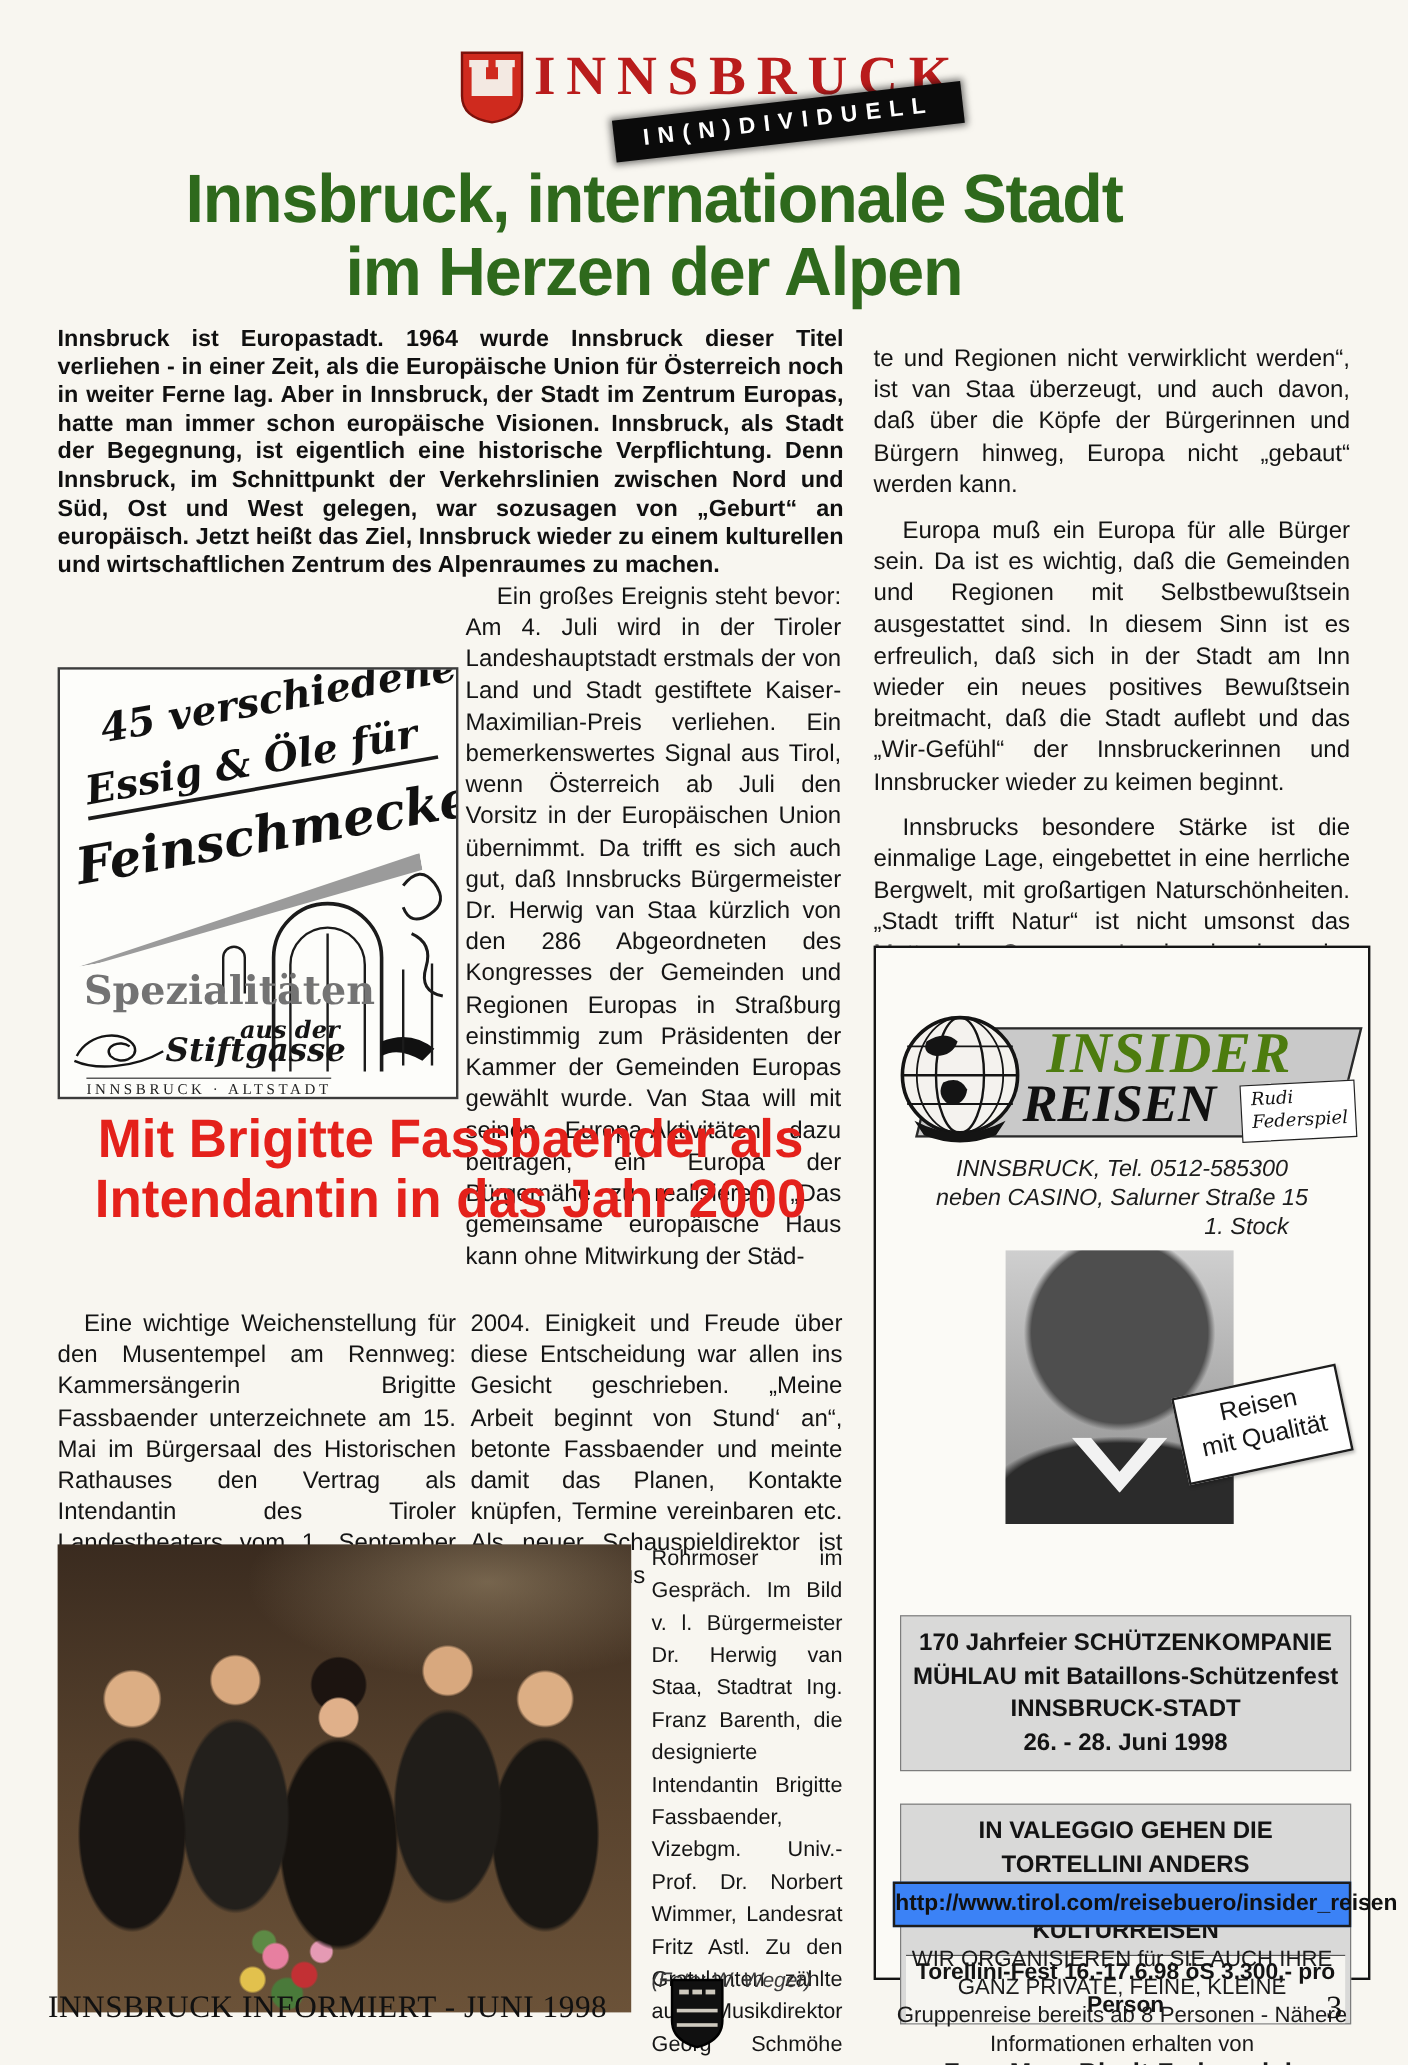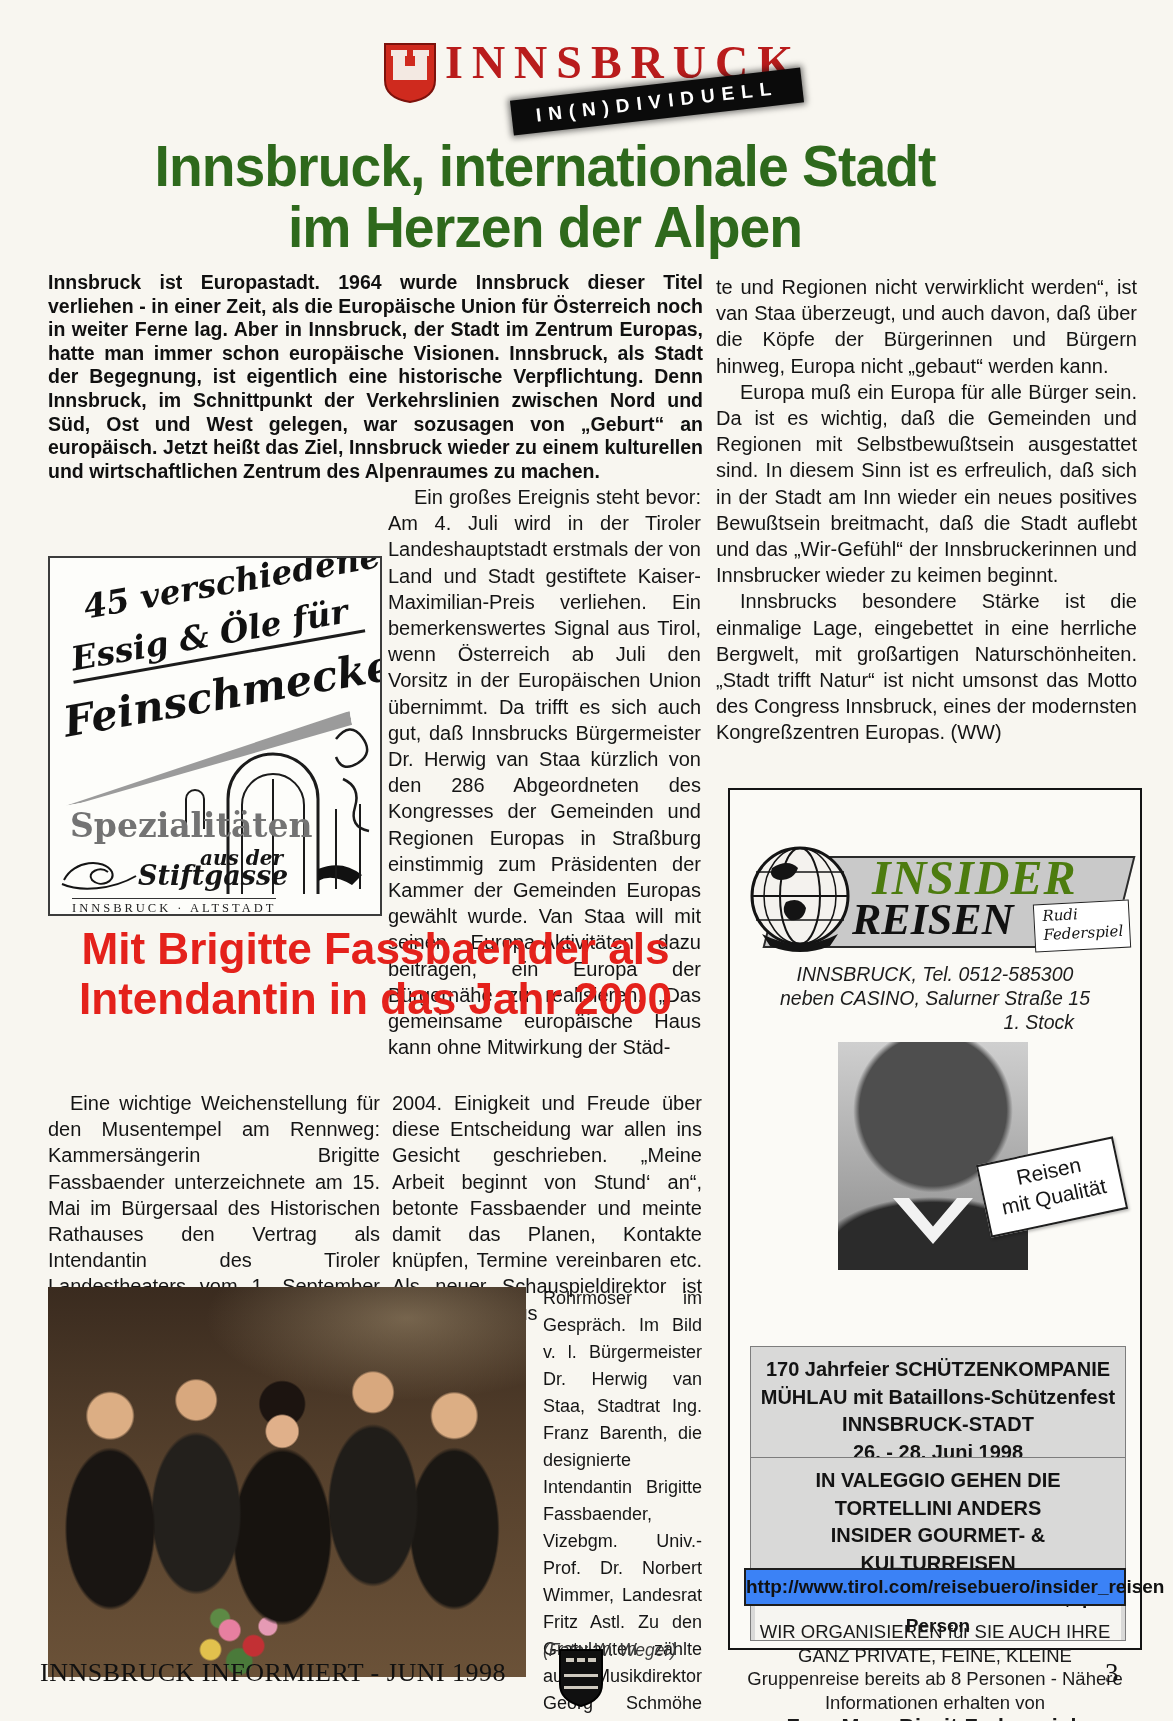--- a/index.html
+++ b/index.html
@@ -31,21 +31,21 @@
     letter-spacing:-1px;transform:scaleX(.97);
   }
   
   .intro{
     left:48px;top:271px;width:655px;
     font-size:19.5px;line-height:23.6px;font-weight:700;text-align:justify;
     color:#101010;
   }
   .bodycol{font-size:20px;line-height:26.2px;text-align:justify;color:#141414;}
   .col-right{left:716px;top:274px;width:421px;}
-  .col-right p{margin:0;}
+  .col-right p{margin:12px;}
   .col-right p + p{text-indent:24px;}
   .col-mid-1{left:388px;top:458px;width:313px;text-indent:26px;margin-top:26px;}
   
   .ad-left{
     left:48px;top:556px;width:330px;height:356px;
     border:2px solid #3c3c3c;background:#fdfdfa;overflow:hidden;
   }
   .script{
     position:absolute;font-family:"DejaVu Serif",serif;font-style:italic;font-weight:700;
     color:#111;transform:rotate(-10deg);transform-origin:left center;white-space:nowrap;
@@ -152,21 +152,21 @@
   .tips-line{
     position:absolute;left:0;top:536px;width:100%;text-align:center;
     font-weight:700;font-style:italic;font-size:27px;letter-spacing:1px;color:#111;margin-top:44px;
   }
   .gray-box{
     position:absolute;left:20px;width:366px;background:#d9d9d8;border:1px solid #7d7d7d;
     text-align:center;font-weight:700;font-size:20px;line-height:27.5px;color:#131313;
     padding:9px 4px;
   }
   .gray-box.b1{top:556px;}
-  .gray-box.b2{top:667px;padding-bottom:0;}
+  .gray-box.b2{top:713px;padding-bottom:0;}
   .strip{
     margin-top:6px;background:#f6f5f1;border-top:1.5px solid #555;
     font-size:19px;line-height:28px;font-weight:700;
   }
   .ad-info{
     position:absolute;left:0;top:830px;width:100%;text-align:center;
     font-size:18.5px;line-height:23.5px;color:#1a1a1a;
   }
   .ad-contact{font-weight:700;font-size:21.5px;line-height:27px;letter-spacing:.5px;}
   .url-box{

